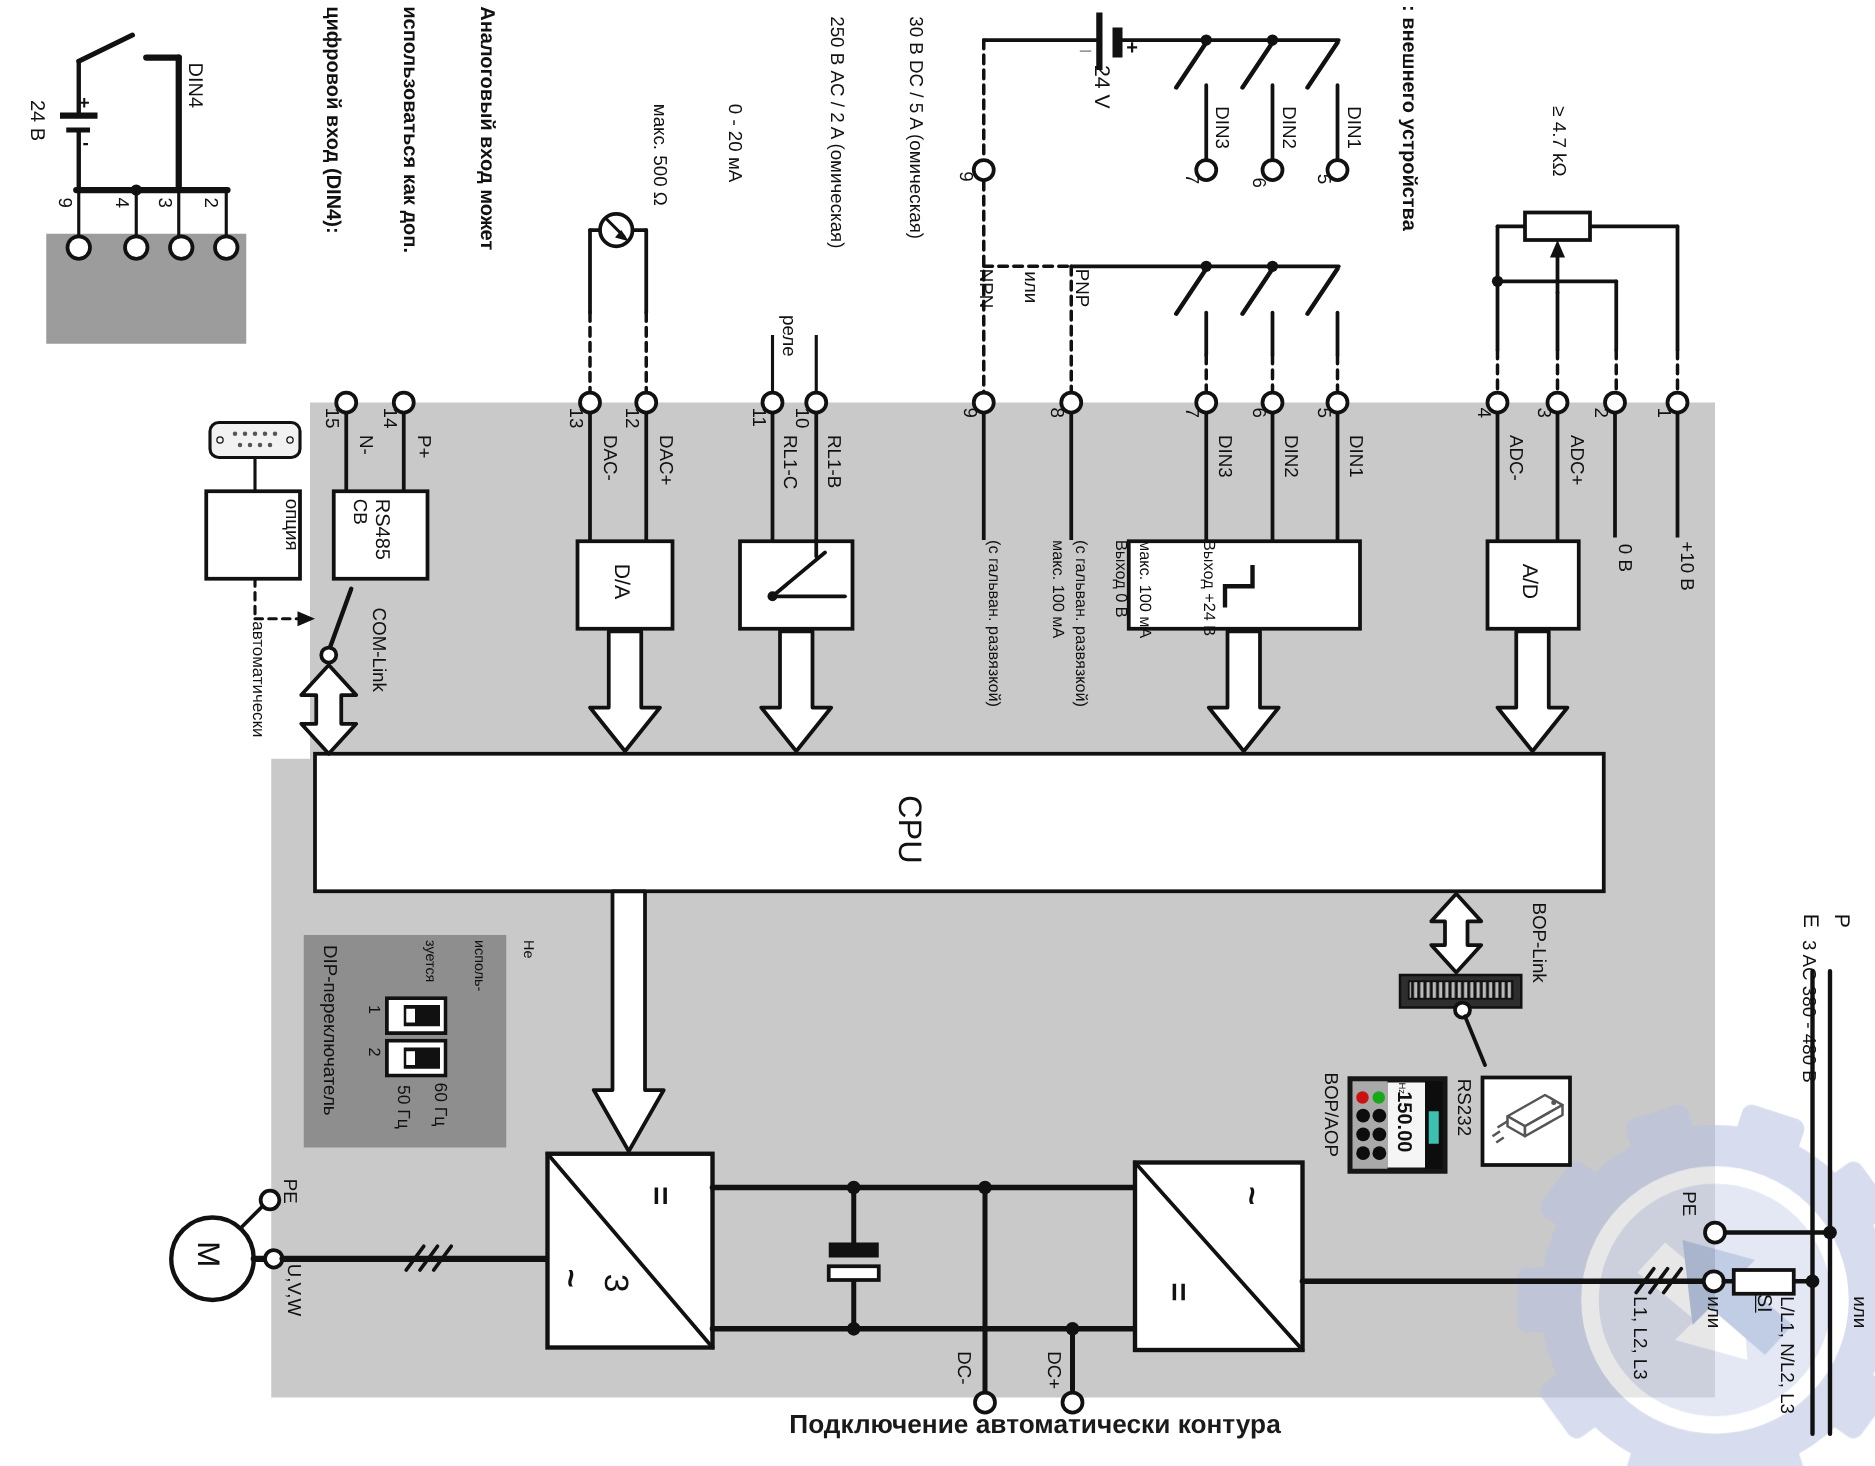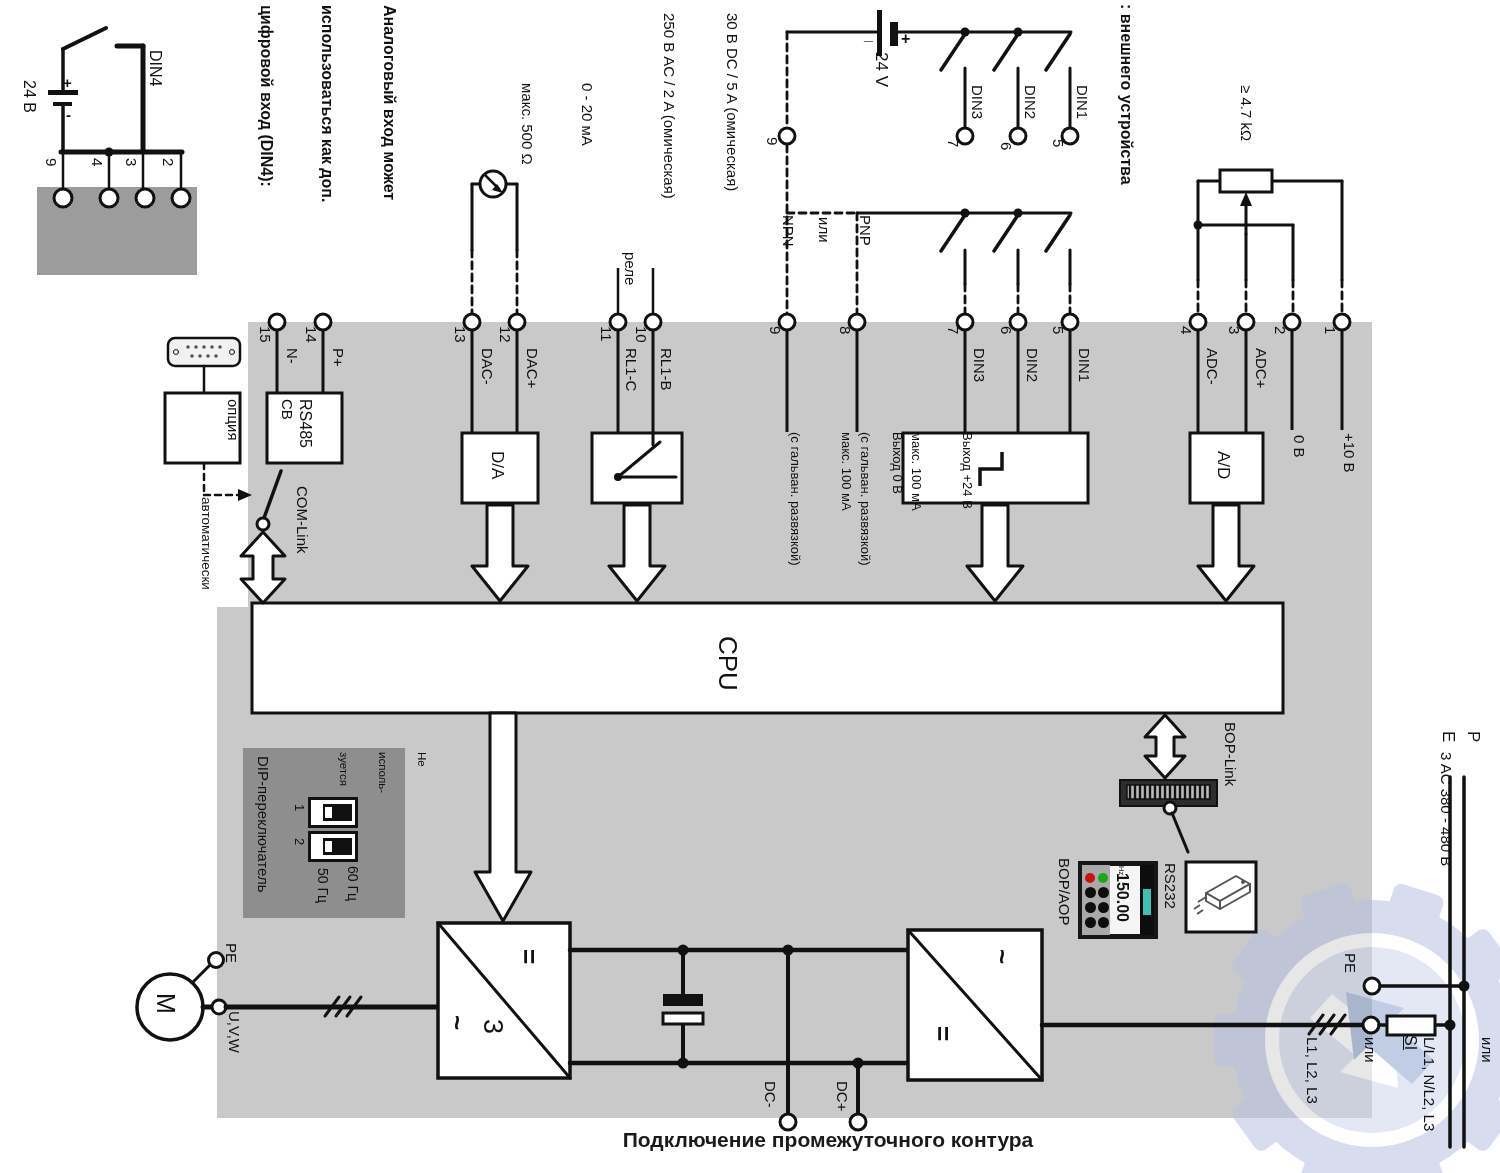--- a/index.html
+++ b/index.html
@@ -424,14 +424,14 @@
   </div>
   <div class="vt" style="left:1401px;top:1035px;font-size:16px;text-decoration:underline;">SI</div>
   <div class="vt" style="left:1263px;top:1037px;line-height:19.5px;">
     
     <div>или</div>
     <div>L/L1, N/L2, L3</div>
     <div>или</div>
     <div>L1, L2, L3</div>
   </div>
 
-  <div id="caption">Подключение промежуточного контура</div>
+  <div id="caption">Подключение автоматически контура</div>
 </div>
 
 </body></html>

